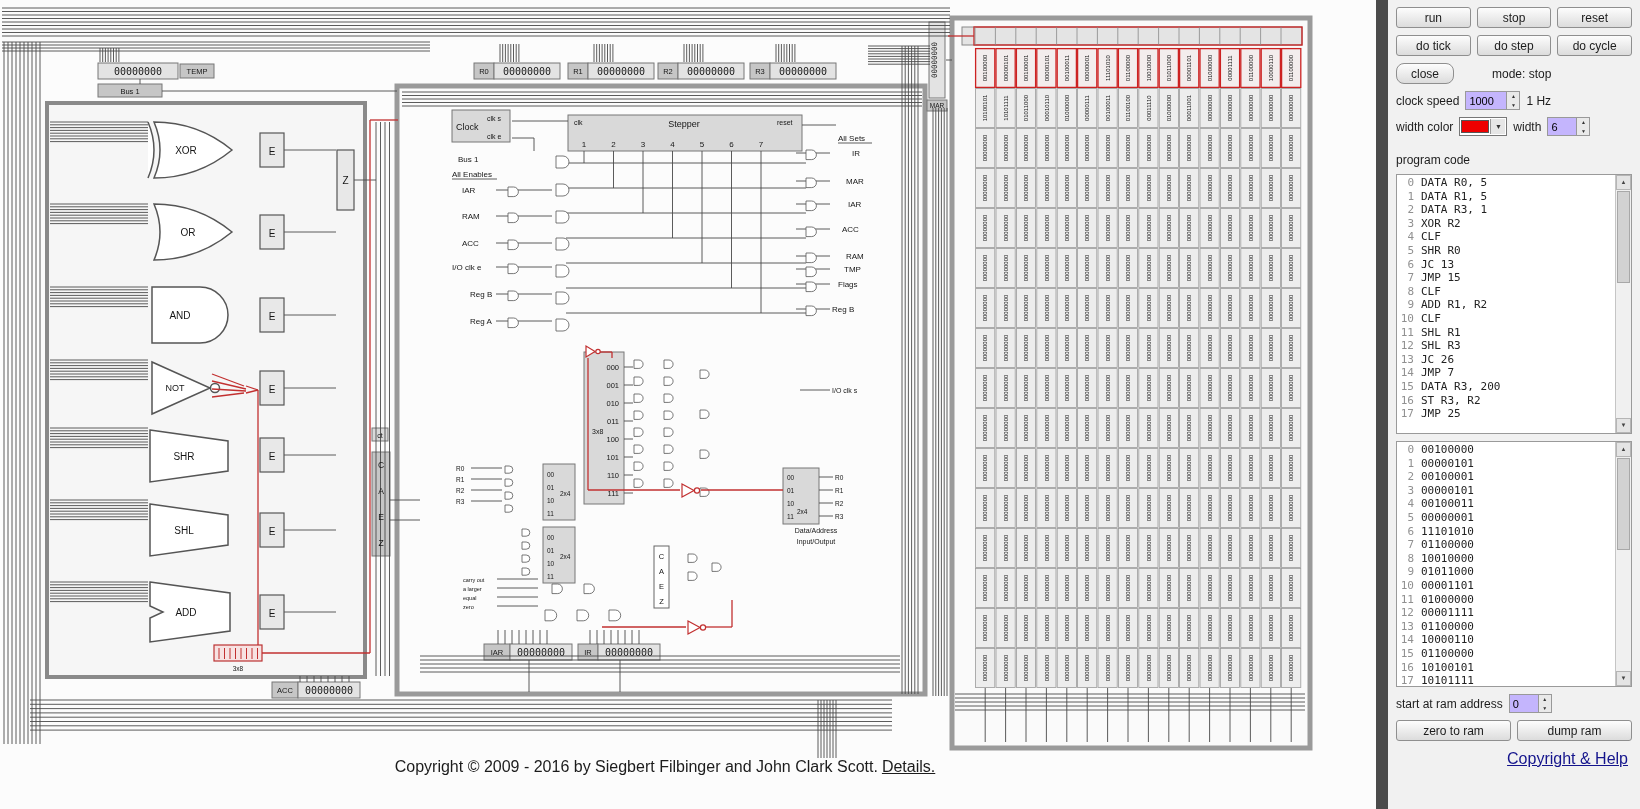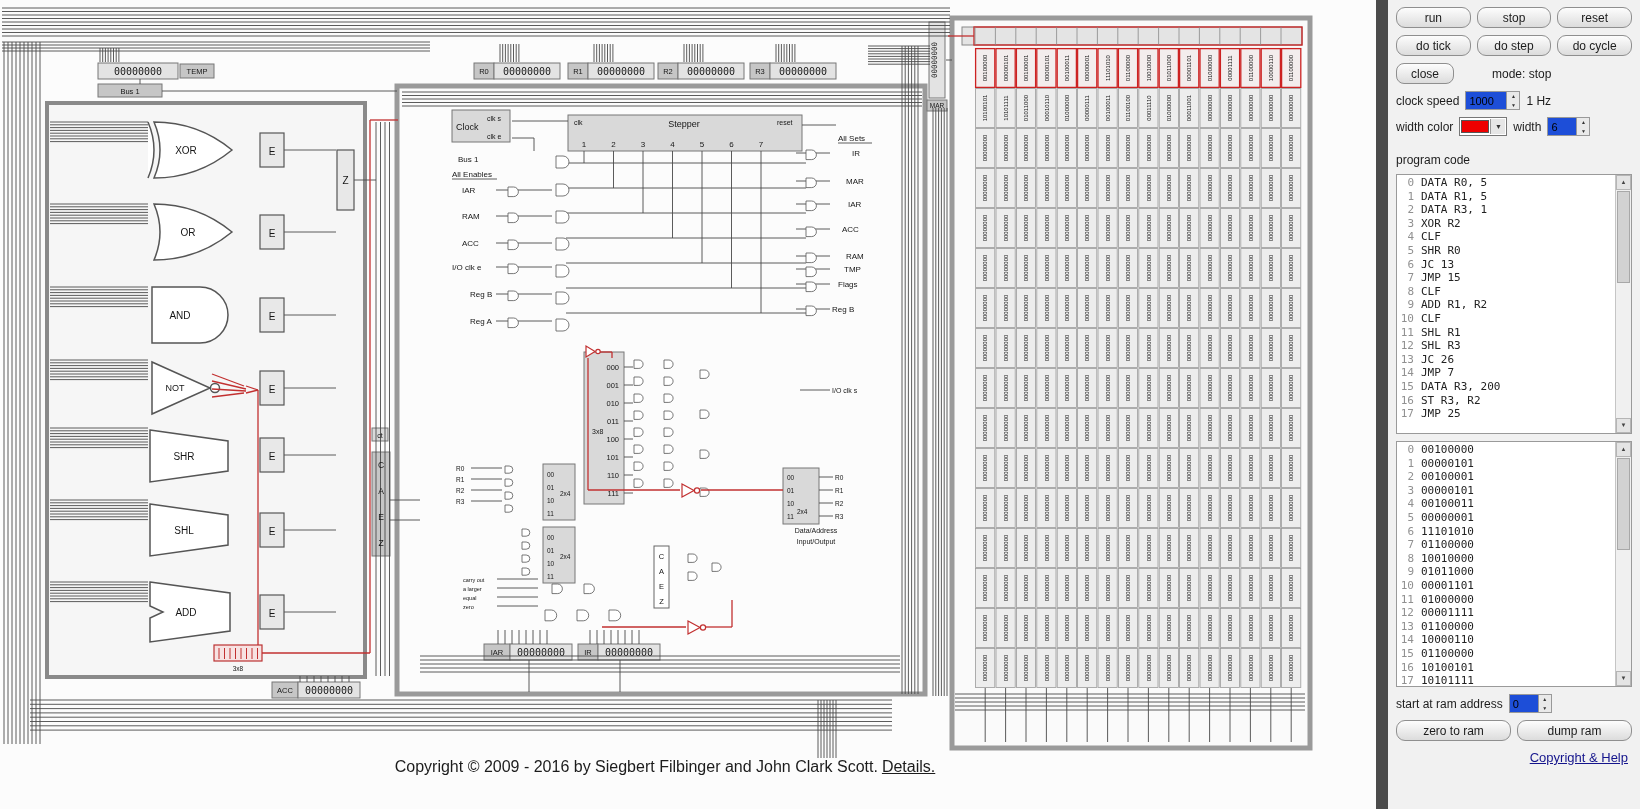--- a/index.html
+++ b/index.html
@@ -3,45 +3,45 @@
 <meta charset="utf-8">
 <style>
 *{margin:0;padding:0;box-sizing:border-box}
 body{width:1640px;height:809px;overflow:hidden;background:#fff;font-family:"Liberation Sans",sans-serif}
 .app{display:flex;width:1640px;height:809px}
 .circuit-area{position:relative;width:1376px;height:809px;background:#fcfcfc;flex:none}
 .scrollstrip{width:12px;height:809px;background:#4b4b4b;flex:none}
 .panel{width:252px;height:809px;background:#f1f1f1;padding:7px 8px 4px;display:flex;flex-direction:column;gap:7px;font-size:12px;color:#1c1c1c;flex:none}
 .row{display:flex;align-items:center;gap:6px}
 .btns3 button,.btns2 button{flex:1}
-button{font:12px "Liberation Sans",sans-serif;color:#1c1c1c;background:linear-gradient(#fdfdfd,#dcdcdc);border:1px solid #8f8f8f;border-radius:9px;height:21px;padding:0 8px;cursor:pointer}
+button{font:12px "Liberation Sans",sans-serif;color:#1c1c1c;background:linear-gradient(#fdfdfd,#dcdcdc);border:1px solid #8f8f8f;border-radius:3px;height:21px;padding:0 8px;cursor:pointer}
 .closebtn{border-radius:8px;padding:0 14px;flex:none}
 .modetext{margin-left:32px}
 .flabel{white-space:nowrap}
 .numwrap{display:inline-flex;align-items:center}
-input.num{width:42px;height:19px;border:1px solid #999;background:#1d4ed8;font:11px "Liberation Sans",sans-serif;padding:0 3px}
+input.num{width:42px;height:19px;border:1px solid #999;background:#c4b5fd;font:11px "Liberation Sans",sans-serif;padding:0 3px}
 input.w28{width:30px}
 .spin{display:inline-flex;flex-direction:column;width:13px;height:19px;border:1px solid #999;border-left:none;background:#e9e9e9}
 .spin span{flex:1;font-size:5px;line-height:8px;text-align:center;color:#333}
 .colorsel{display:inline-flex;align-items:center;height:19px;border:1px solid #777;background:#fff;padding:1px}
 .swatch{width:28px;height:13px;border:1px solid #555;display:inline-block}
 .dd{width:15px;height:15px;font-size:7px;line-height:15px;text-align:center;color:#333;background:#e6e6e6;border-left:1px solid #999;margin-left:1px}
 .seclabel{margin-top:10px}
 .codebox{position:relative;height:260px;background:#fff;border:1px solid #9a9a9a;overflow:hidden;flex:none}
 .rambox{height:246px}
 .lines{position:absolute;top:1px;left:0;right:16px;bottom:0;overflow:hidden}
 .cline{display:flex;height:13.6px;line-height:13.6px;font-family:"DejaVu Sans Mono",monospace;font-size:11px}
 .ln{width:24px;flex:none;text-align:right;padding-right:7px;color:#909090}
 .ct{color:#222;white-space:pre}
 .sbar{position:absolute;top:0;right:0;bottom:0;width:16px;background:#f0f0f0;border-left:1px solid #c5c5c5;display:flex;flex-direction:column}
 .sarr{height:15px;flex:none;background:#e4e4e4;border:1px solid #b5b5b5;font-size:6px;text-align:center;line-height:13px;color:#444}
 .strack{flex:1;position:relative}
 .sthumb{position:absolute;top:1px;left:1px;right:1px;height:92px;background:#d2d2d2;border:1px solid #a8a8a8}
 .helprow{margin-top:2px;text-align:right;padding-right:4px}
-.helplink{color:#14148c;font-size:13px}
+.helplink{color:#14148c;font-size:16px}
 .copyright{position:absolute;left:0;top:758px;width:1330px;text-align:center;font-size:16px;color:#1c1c1c}
 .copyright .details{color:#1c1c1c;text-decoration:underline;margin-left:4px}
 #csvg .valbox{fill:#e3e3e3;stroke:#777;stroke-width:1}
 #csvg .tagbox{fill:#c6c6c6;stroke:#777;stroke-width:1}
 #csvg .unitbox{fill:#d9d9d9;stroke:#777;stroke-width:1}
 #csvg .gate{fill:#fff;stroke:#555;stroke-width:1.5}
 #csvg text{font-family:"Liberation Sans",sans-serif;fill:#161616}
 #csvg .mono{font-family:"DejaVu Sans Mono",monospace}
 </style>
 </head>

